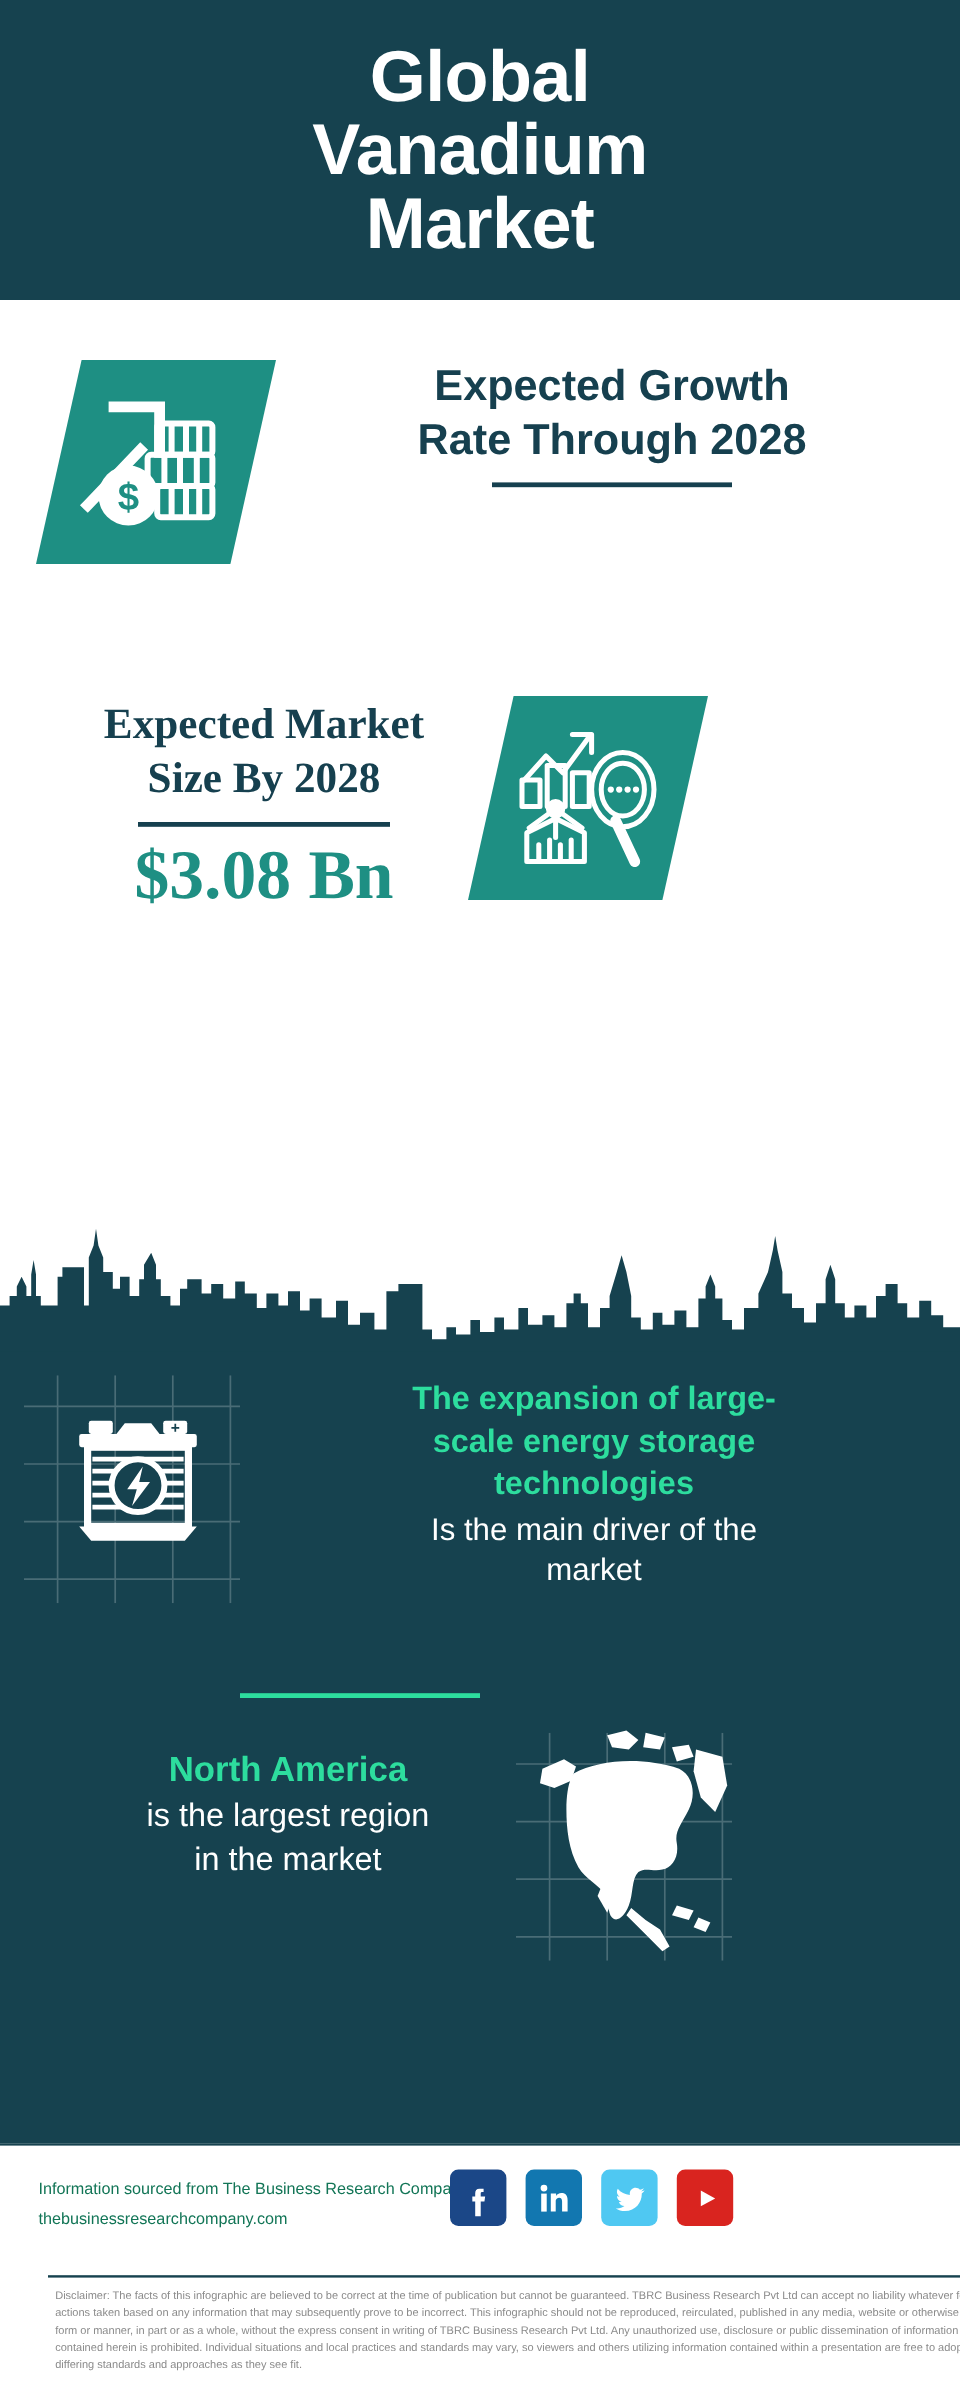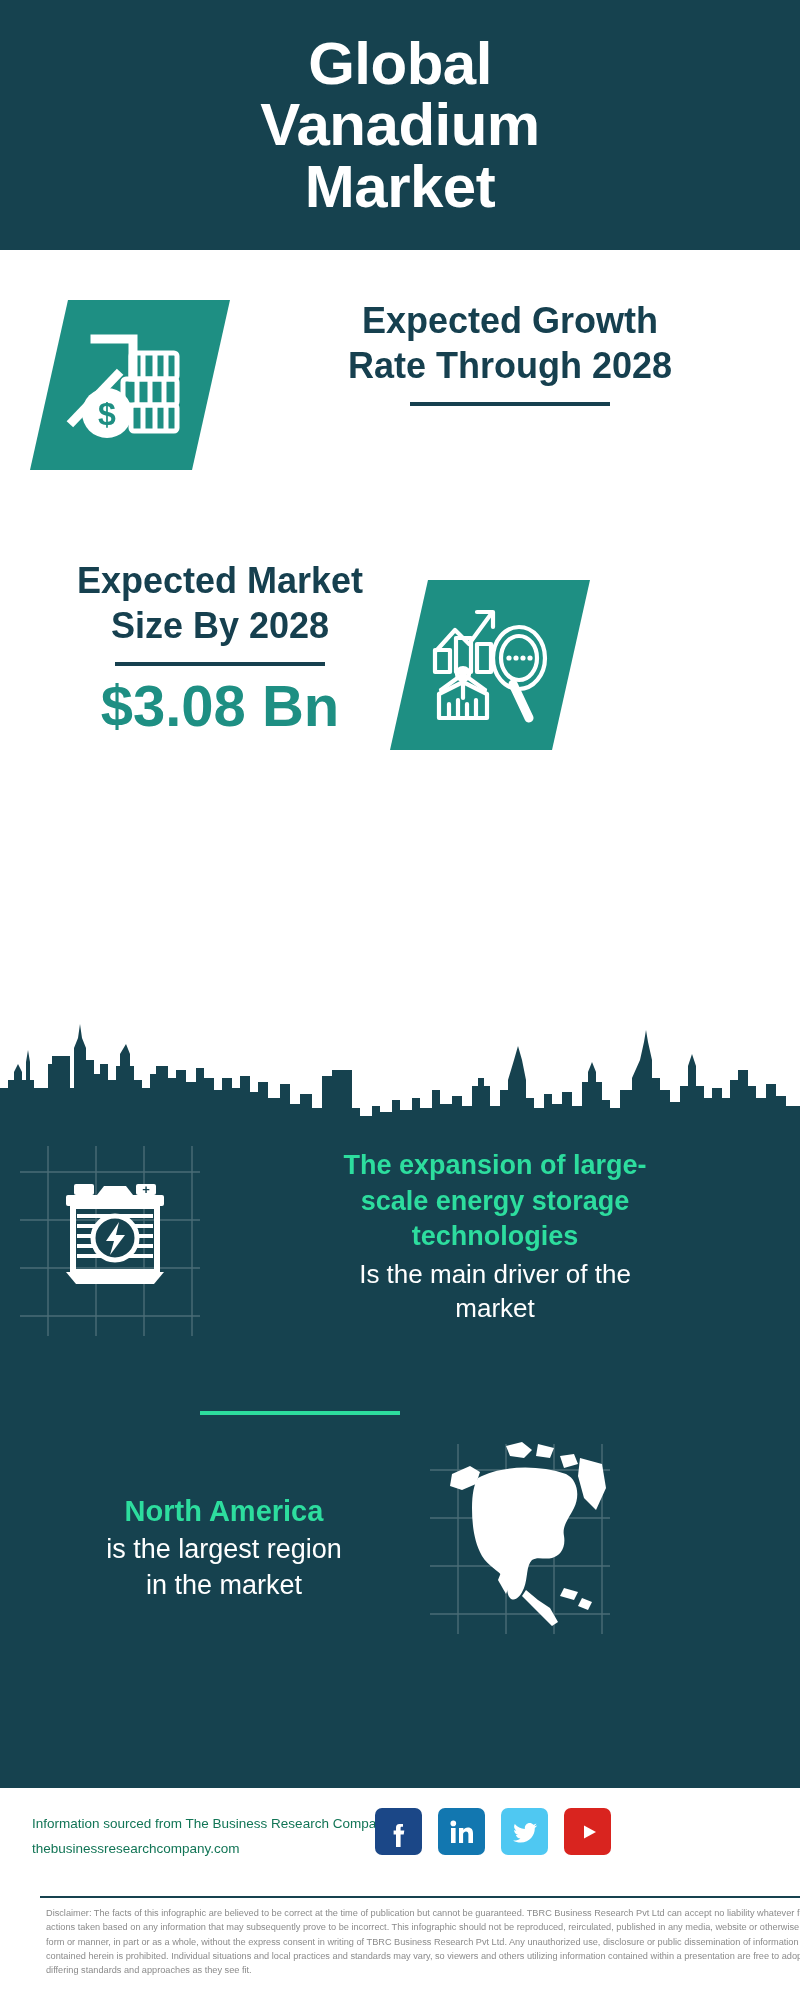--- a/index.html
+++ b/index.html
@@ -39,21 +39,21 @@
 
   
   #stat1-icon { left:30px; top:50px; width:200px; height:170px;
     clip-path: polygon(19% 0%, 100% 0%, 81% 100%, 0% 100%); }
   #stat1-text { position:absolute; left:250px; top:48px; width:520px; }
   #stat1-rule { width:200px; }
 
   
   #stat2-icon { left:390px; top:330px; width:200px; height:170px;
     clip-path: polygon(19% 0%, 100% 0%, 81% 100%, 0% 100%); }
-  #stat2-text { position:absolute; left:20px; top:308px; width:400px; }
+  #stat2-text { position:absolute; left:20px; top:331px; width:400px;font-family:Liberation Serif, serif; }
   #stat2-rule { width:210px; }
 
   
   #skyline { position:absolute; left:0; top:1020px; width:800px; height:110px; }
   #dark2 { position:absolute; left:0; top:1126px; width:800px; height:660px; background:#16424F; }
 
   .grid-bg { position:absolute; opacity:0.22; }
 
   .fact-block { position:absolute; text-align:center; }
   .fact-hl { color:#2DDD9E; font-weight:bold; font-size:27px; line-height:1.32; white-space:pre-line; }
@@ -205,21 +205,21 @@
   <div class="fact-block" style="left:215px; top:22px; width:560px;">
     <div class="fact-hl">The expansion of large-
 scale energy storage
 technologies</div>
     <div class="fact-sub">Is the main driver of the
 market</div>
   </div>
 
   <div class="mint-rule" style="left:200px; top:285px; width:200px;"></div>
 
-  <div class="fact-block" style="left:24px; top:330px; width:400px;margin-top:36px;">
+  <div class="fact-block" style="left:40px; top:330px; width:400px;">
     <div class="fact-hl" style="font-size:29px;">North America</div>
     <div class="fact-sub" style="font-size:27px;">is the largest region
 in the market</div>
   </div>
 
   <svg class="grid-bg" style="left:430px; top:318px; width:180px; height:190px;" viewBox="0 0 180 190">
     <g stroke="#ffffff" stroke-width="1.4" fill="none">
       <line x1="28" y1="0" x2="28" y2="190"></line>
         <line x1="76" y1="0" x2="76" y2="190"></line>
       <line x1="124" y1="0" x2="124" y2="190"></line>

